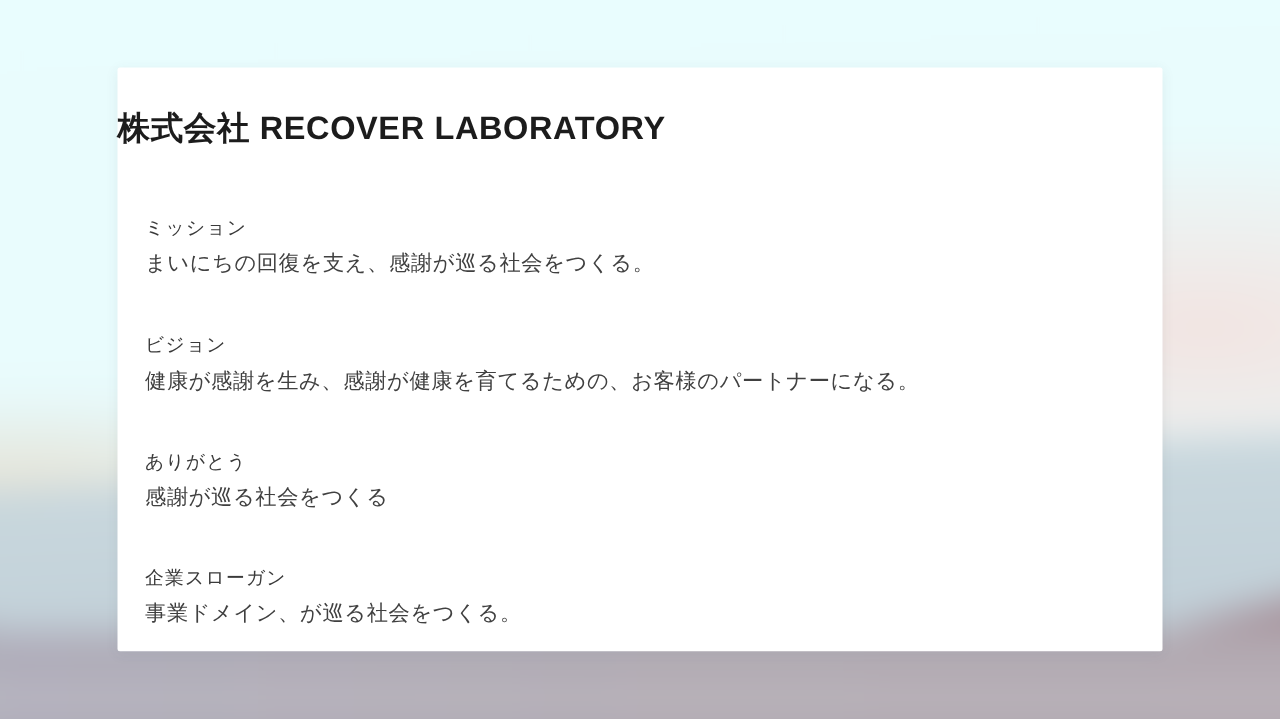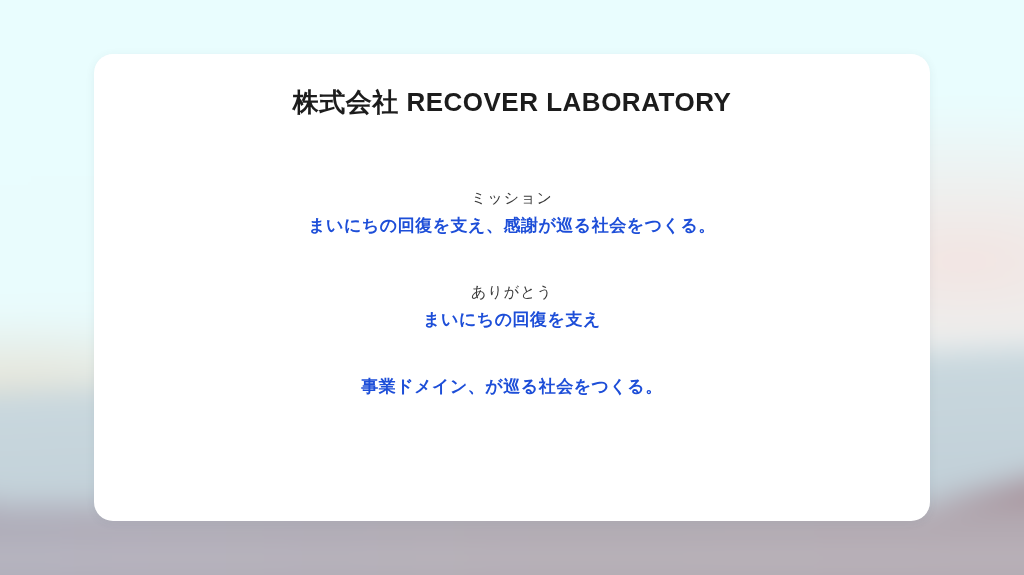--- a/index.html
+++ b/index.html
@@ -50,48 +50,48 @@
   }
   .bg-bottom-glow {
     position: absolute; left: 0; top: 595px; width: 1104px; height: 6px;
     background: rgba(255,255,255,0.35);
   }
 
   
   .card {
     position: absolute; left: 94px; top: 54px; right: 94px; bottom: 54px;
     background: #ffffff;
-    border-radius: 19px;
+    border-radius: 2px;
     box-shadow: 0 2px 10px rgba(70,80,95,0.08);
-    text-align: center;
+    text-align: left;
   }
   .card-title {
     margin-top: 30px;
     font-size: 26px;
     font-weight: 700;
     letter-spacing: 0.5px;
     line-height: 1.4;
     color: #1c1c1c;
   }
-  .sections { margin-top: 66px; }
+  .sections { margin-top: 51px; padding-left: 22px; }
   .section { margin-bottom: 40px; }
   .section-label {
     font-size: 15px;
     font-weight: 400;
     letter-spacing: 1px;
     line-height: 1.6;
     color: #3a3a3a;
   }
   .section-statement {
     margin-top: 2px;
     font-size: 17px;
-    font-weight: 700;
+    font-weight: 400;
     letter-spacing: 0.5px;
     line-height: 1.6;
-    color: #1d4ed8;
+    color: #404040;
   }
 </style>
 </head>
 <body>
 
 <div class="stage">
 
   <div class="bg">
     <div class="bg-sky"></div>
     <div class="bg-haze-pink"></div>
@@ -107,25 +107,30 @@
 
     <h1 class="card-title">株式会社 RECOVER LABORATORY</h1>
 
     <div class="sections">
 
       <div class="section">
         <div class="section-label">ミッション</div>
         <div class="section-statement">まいにちの回復を支え、感謝が巡る社会をつくる。</div>
       </div>
 
+      <div class="section">
+        <div class="section-label">ビジョン</div>
+        <div class="section-statement">健康が感謝を生み、感謝が健康を育てるための、お客様のパートナーになる。</div>
+      </div>
 
       <div class="section">
         <div class="section-label">ありがとう</div>
-        <div class="section-statement">まいにちの回復を支え</div>
+        <div class="section-statement">感謝が巡る社会をつくる</div>
       </div>
 
       <div class="section">
+        <div class="section-label">企業スローガン</div>
         <div class="section-statement">事業ドメイン、が巡る社会をつくる。</div>
       </div>
 
     </div>
   </div>
 </div>
 
 </body></html>

